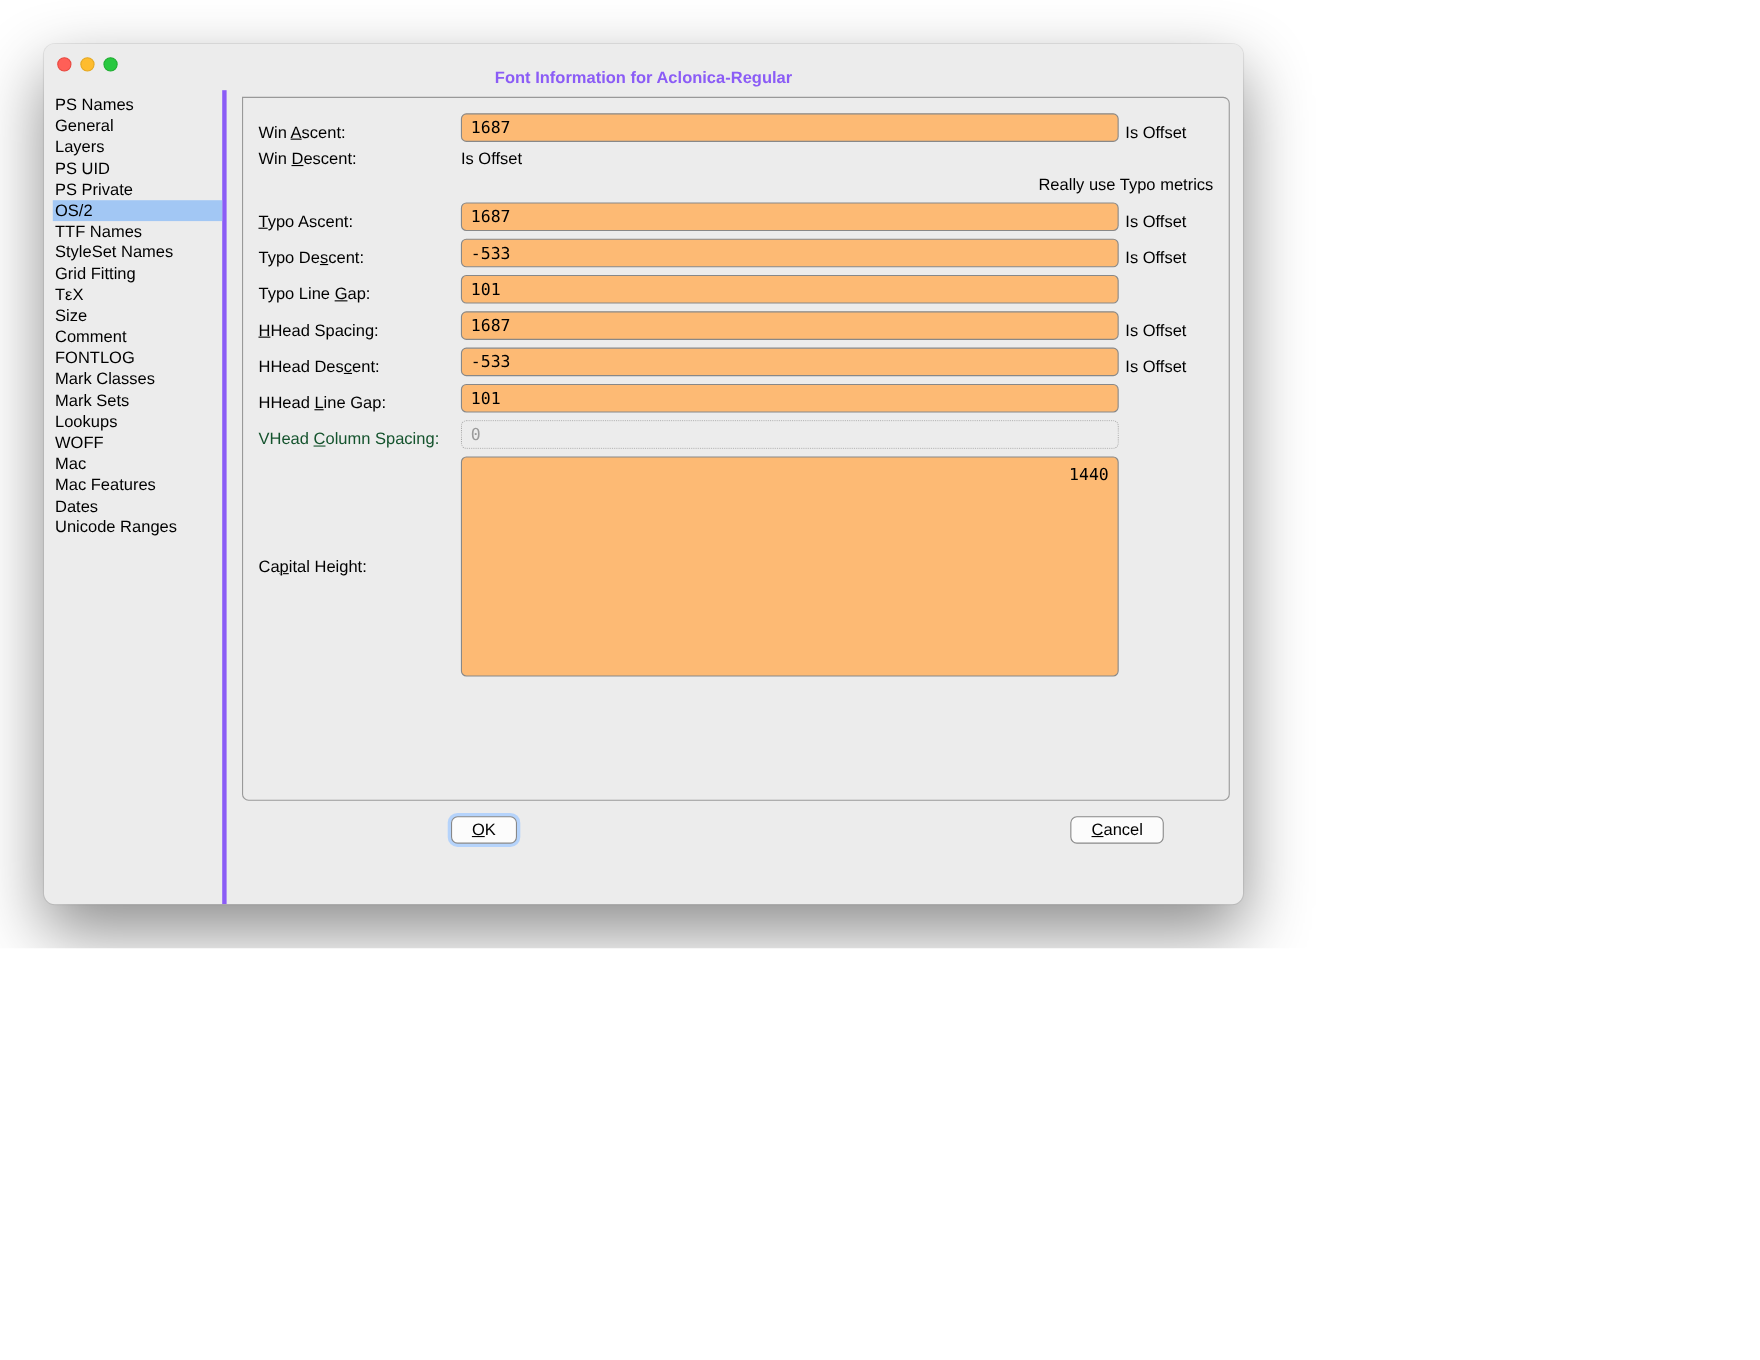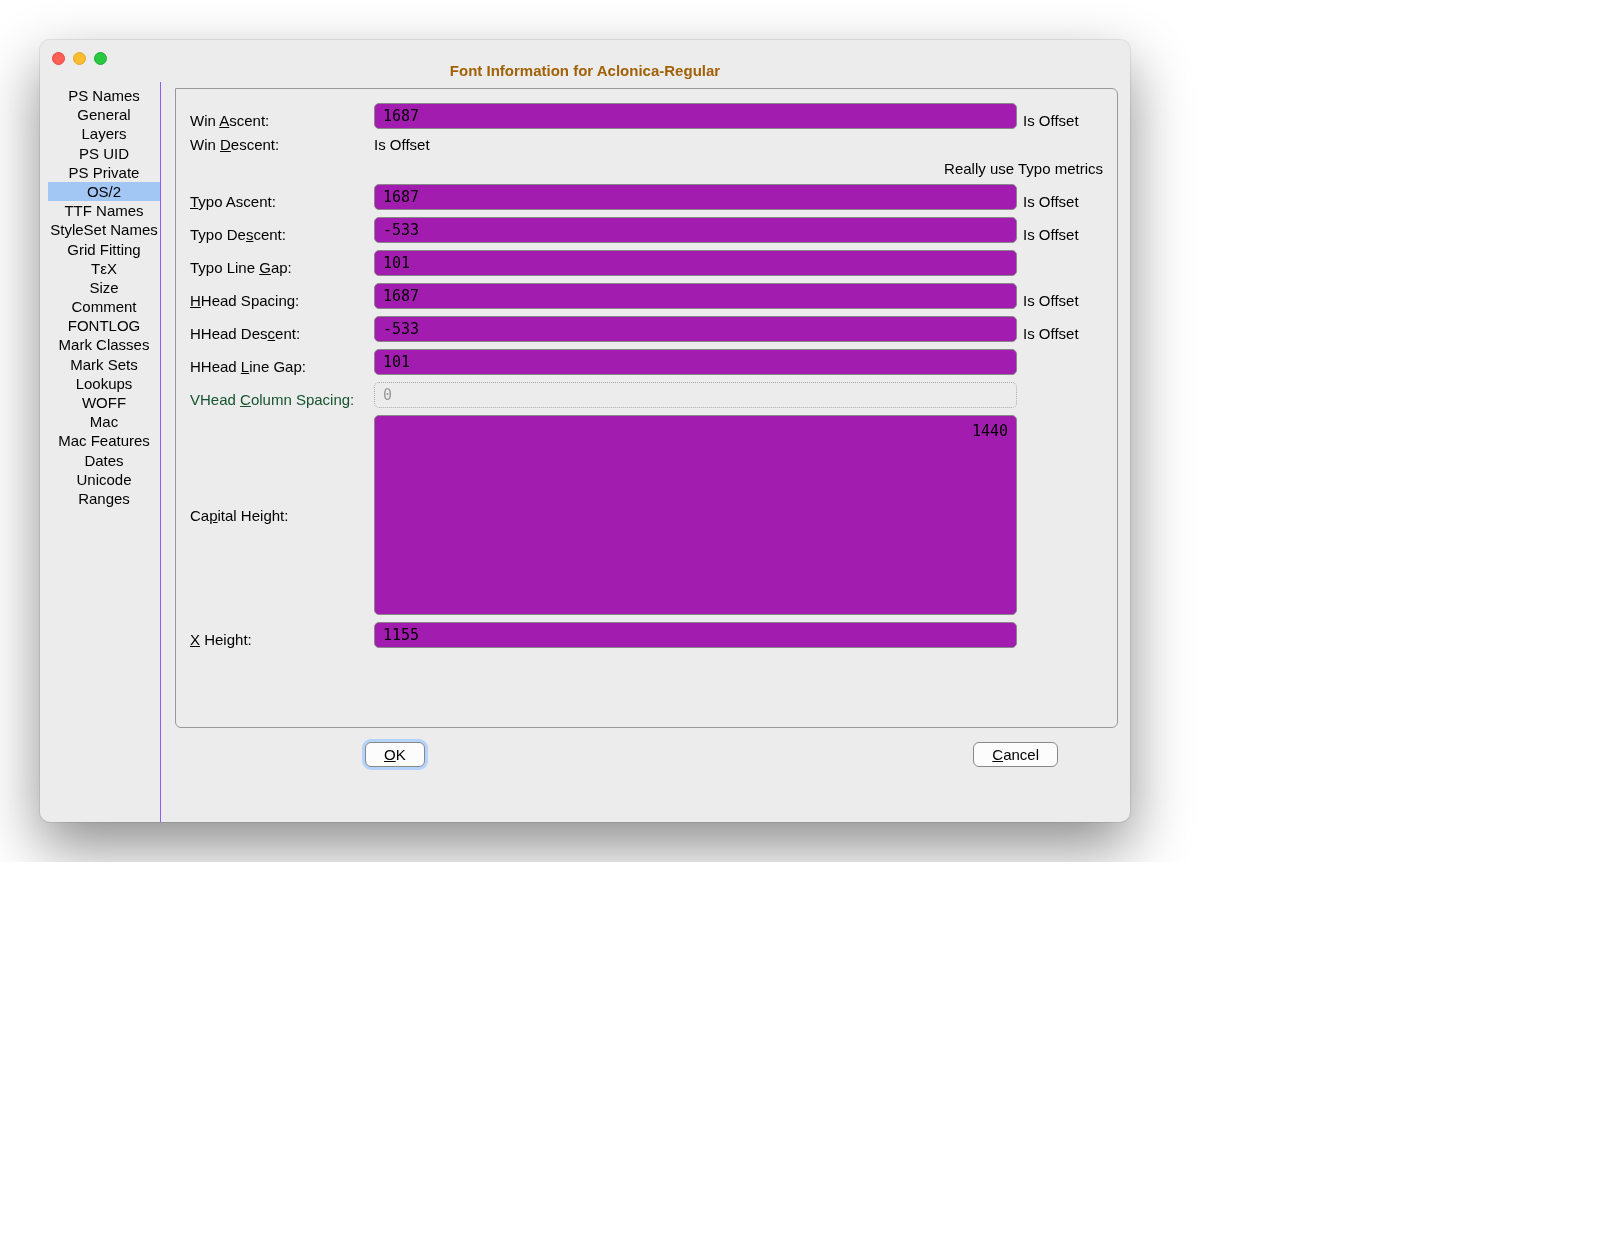--- a/index.html
+++ b/index.html
@@ -35,36 +35,35 @@
   }
   .tl.red { background: #ff5f57; border: 0.5px solid #e8473f; }
   .tl.yellow { background: #febc2e; border: 0.5px solid #e5a820; }
   .tl.green { background: #28c840; border: 0.5px solid #1ead30; }
   .title {
     position: absolute;
     left: 0; right: 0;
     text-align: center;
     font-weight: 600;
     font-size: 15px;
-    color: #a16207;
+    color: #8b5cf6;
     pointer-events: none;
     margin-top: 24px;
   }
   .body {
     display: flex;
     padding: 6px 0 0 0;
   }
   .sidebar {
-    width: 121px;
+    width: 166px;
     padding: 4px 0 0 8px;
-    border-right: 1px solid #8b5cf6;
+    border-right: 4px solid #8b5cf6;
     min-height: 740px;
     font-size: 15px;
     line-height: 1.28;
-    text-align: center;
   }
   .sidebar-item { padding: 0 2px; cursor: default; }
   .sidebar-item.selected { background: #a2c7f4; }
   .main {
     flex: 1;
     padding: 6px 12px 12px 14px;
   }
   .tabs {
     display: flex;
     align-items: flex-end;
@@ -104,21 +103,21 @@
     width: 178px;
     font-size: 15px;
     text-align: left;
     white-space: nowrap;
   }
   .label.disabled { color: #14532d; }
   .input {
     flex: 1;
     border: 1px solid #888;
     border-radius: 5px;
-    background: #a21caf;
+    background: #fdba74;
     font-family: ui-monospace, "Menlo", monospace;
     font-size: 15px;
     padding: 3px 8px;
     height: 26px;
     outline: none;
   }
   .input.tall {
     height: 200px;
     resize: none;
     padding: 6px 8px;
@@ -261,25 +260,20 @@
           <input class="input disabled" style="margin-left: -10px;" disabled="" value="0">
           <div class="trail empty"></div>
         </div>
 
         <div class="row" style="align-items:center;">
           <div class="label"><span>Ca</span><span class="u">p</span><span>ital Height:</span></div>
           <textarea class="input tall" style="">1440</textarea>
           <div class="trail empty"></div>
         </div>
 
-        <div class="row">
-          <div class="label"><span class="u">X</span><span> Height:</span></div>
-          <input class="input" value="1155" style="">
-          <div class="trail empty"></div>
-        </div>
 
       </div>
 
       <div class="footer">
         <button class="btn primary"><span class="u">O</span><span>K</span></button>
         <button class="btn"><span class="u">C</span><span>ancel</span></button>
       </div>
     </div>
   </div>
 </div>

